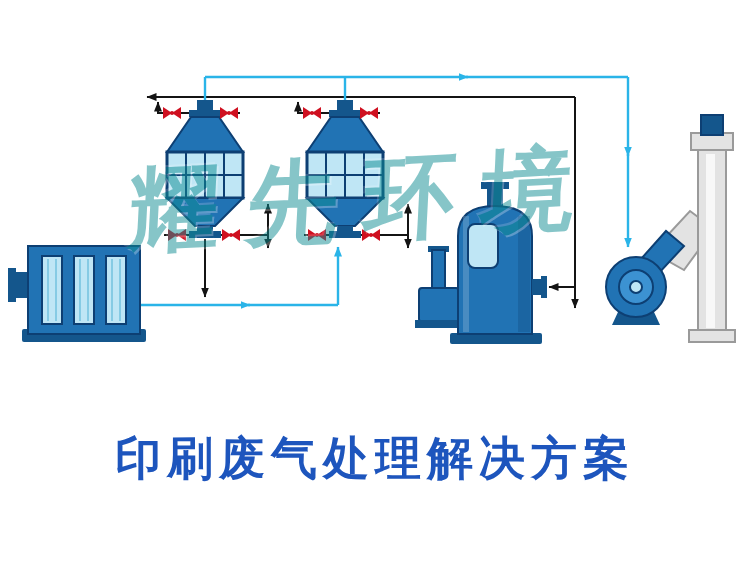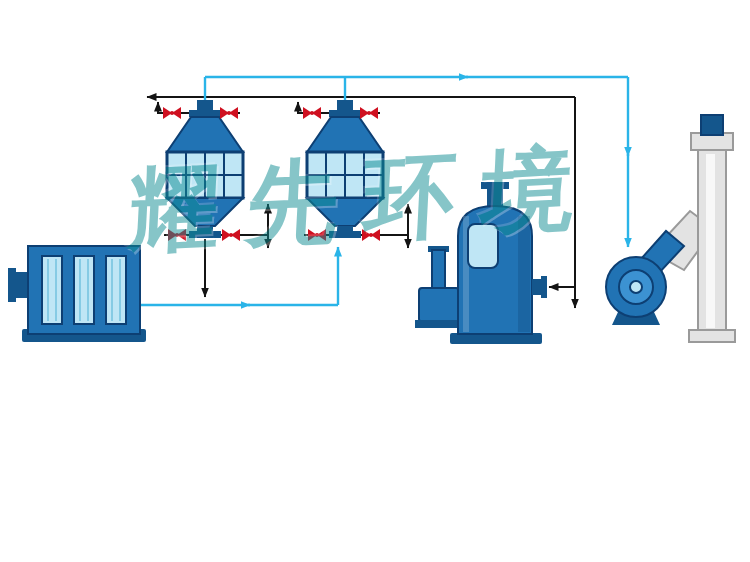--- a/index.html
+++ b/index.html
@@ -144,13 +144,14 @@
     <g>
       <polygon points="641,259 666,231 684,246 659,273" class="fill-blue sd"></polygon>
       <polygon points="618,312 654,312 660,325 612,325" class="fill-dark"></polygon>
       <circle cx="636" cy="287" r="30" class="fill-blue sd"></circle>
       <circle cx="636" cy="287" r="17" class="fill-mid sd"></circle>
       <circle cx="636" cy="287" r="6" class="fill-light sd"></circle>
     </g>
   </svg>
 
   <div class="watermark">耀先环境</div>
+  <div class="title">印刷废气处理解决方案</div>
 </div>
 
 </body></html>

